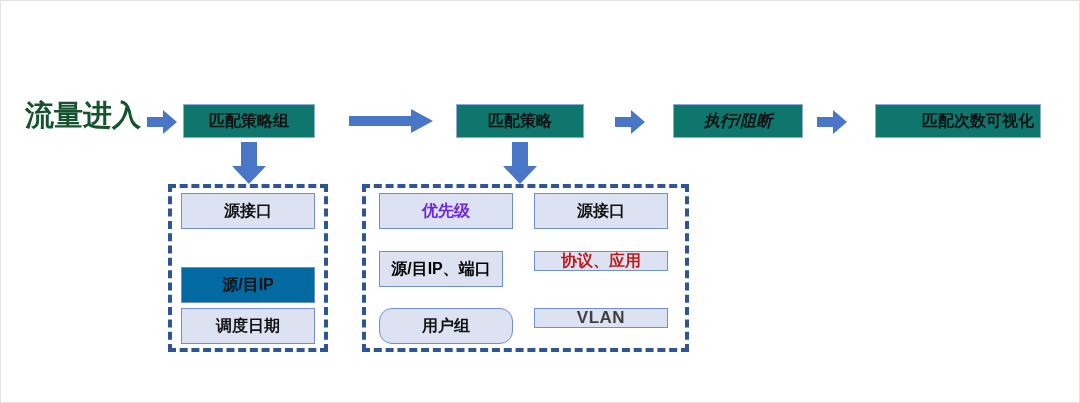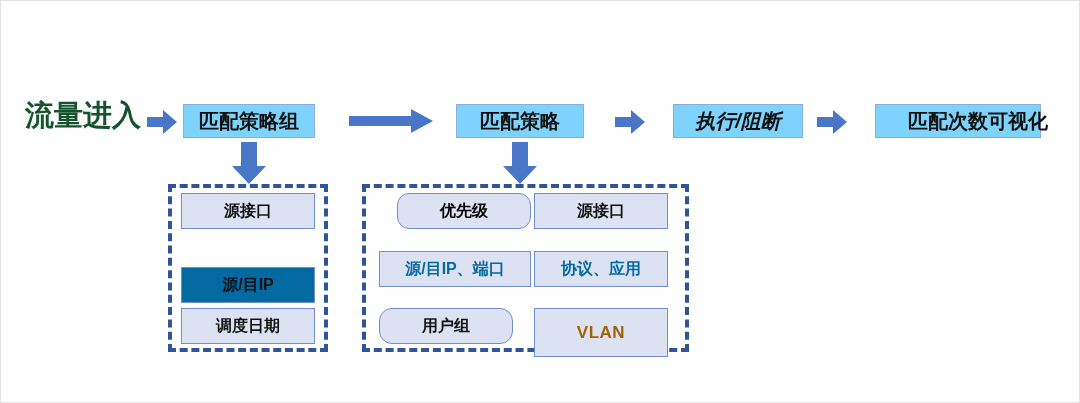--- a/index.html
+++ b/index.html
@@ -29,27 +29,27 @@
     font-weight: bold;
     color: #14532d;
     letter-spacing: 0px;
     white-space: nowrap;
     line-height: 40px;
   }
 
   
   .stage-box {
     position: absolute;
-    background: #7dd3fc;
+    background: #0f766e;
     border: 1.4px solid #8faadc;
     box-sizing: border-box;
     display: flex;
     align-items: center;
     justify-content: center;
-    font-size: 20px;
+    font-size: 16px;
     font-weight: bold;
     color: #111111;
     white-space: nowrap;
   }
 
   
   .arrow-small {
     position: absolute;
     width: 30px;
     height: 26px;
@@ -98,26 +98,26 @@
 <div id="canvas">
 
   <div class="entry-title">流量进入</div>
 
   <div id="layer">
       <div class="dashed-group" style="left: 167px; top: 183px; width: 160px; height: 168px; border-color: rgb(47, 85, 151);"></div>
       <div class="dashed-group" style="left: 361px; top: 183px; width: 327px; height: 168px; border-color: rgb(47, 85, 151);"></div>
       <div class="attr-box" style="left: 180px; top: 192px; width: 134px; height: 36px; background: rgb(220, 226, 242); border-color: rgb(111, 143, 208); color: rgb(17, 17, 17);">源接口</div>
       <div class="attr-box" style="left: 180px; top: 250px; width: 134px; height: 36px; background: #0369a1; border-color: rgb(111, 143, 208); color: rgb(17, 17, 17); margin-top: 16px;">源/目IP</div>
       <div class="attr-box" style="left: 180px; top: 307px; width: 134px; height: 36px; background: rgb(220, 226, 242); border-color: rgb(111, 143, 208); color: rgb(17, 17, 17);">调度日期</div>
-      <div class="attr-box" style="left: 396px; top: 192px; width: 134px; height: 36px; background: rgb(220, 226, 242); border-color: rgb(111, 143, 208); color: #000000; border-radius: 12px;">优先级</div>
+      <div class="attr-box" style="left: 378px; top: 192px; width: 134px; height: 36px; background: rgb(220, 226, 242); border-color: rgb(111, 143, 208); color: #6d28d9;">优先级</div>
       <div class="attr-box" style="left: 533px; top: 192px; width: 134px; height: 36px; background: rgb(220, 226, 242); border-color: rgb(111, 143, 208); color: rgb(17, 17, 17);">源接口</div>
-      <div class="attr-box" style="left: 378px; top: 250px; width: 152px; height: 36px; background: rgb(220, 226, 242); border-color: rgb(111, 143, 208); color: #0369a1;">源/目IP、端口</div>
-      <div class="attr-box" style="left: 533px; top: 250px; width: 134px; height: 36px; background: rgb(220, 226, 242); border-color: rgb(111, 143, 208); color: #0369a1;">协议、应用</div>
+      <div class="attr-box" style="left: 378px; top: 250px; width: 124px; height: 36px; background: rgb(220, 226, 242); border-color: rgb(111, 143, 208); color: #000000;">源/目IP、端口</div>
+      <div class="attr-box" style="left: 533px; top: 250px; width: 134px; height: 20px; background: rgb(220, 226, 242); border-color: rgb(111, 143, 208); color: #b91c1c;">协议、应用</div>
       <div class="attr-box" style="left: 378px; top: 307px; width: 134px; height: 36px; background: rgb(220, 226, 242); border-color: rgb(111, 143, 208); color: rgb(17, 17, 17); border-radius: 13px;">用户组</div>
-      <div class="attr-box latin" style="left: 533px; top: 307px; width: 134px; height: 49px; background: rgb(220, 226, 242); border-color: rgb(111, 143, 208); color: #a16207;">VLAN</div>
+      <div class="attr-box latin" style="left: 533px; top: 307px; width: 134px; height: 20px; background: rgb(220, 226, 242); border-color: rgb(111, 143, 208); color: #404040;">VLAN</div>
       <div class="stage-box" style="left: 182px; top: 103px; width: 132px; height: 34px; border-color: rgb(143, 170, 220); color: rgb(17, 17, 17);">匹配策略组</div>
       <div class="stage-box" style="left: 455px; top: 103px; width: 128px; height: 34px; border-color: rgb(143, 170, 220); color: rgb(17, 17, 17);">匹配策略</div>
       <div class="stage-box" style="left: 672px; top: 103px; width: 130px; height: 34px; border-color: rgb(143, 170, 220); color: rgb(17, 17, 17); font-style: italic;">执行/阻断</div>
       <div class="stage-box" style="left: 874px; top: 103px; width: 166px; height: 34px; border-color: rgb(143, 170, 220); color: rgb(17, 17, 17); padding-left: 40px;">匹配次数可视化</div>
       <svg class="arrow-small" viewBox="0 0 30 26" width="30" height="26" style="position: absolute; left: 146px; top: 108px;">
         <polygon points="0,8 16,8 16,1 30,13 16,25 16,18 0,18" fill="#4a76c8"></polygon>
       </svg>
       <svg class="arrow-long" viewBox="0 0 84 26" width="84" height="26" style="position: absolute; left: 348px; top: 107px;">
         <polygon points="0,8 62,8 62,1 84,13 62,25 62,18 0,18" fill="#4a76c8"></polygon>
       </svg>

